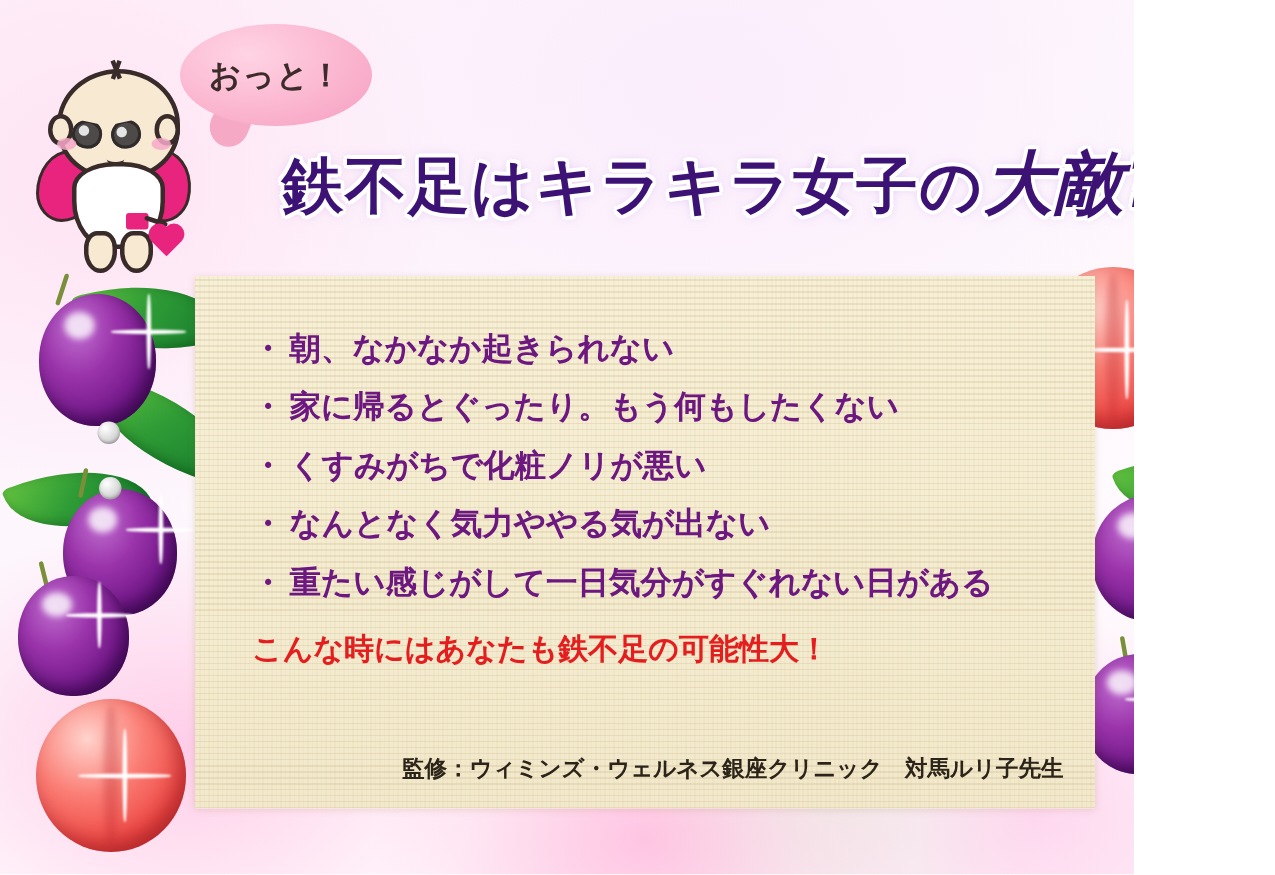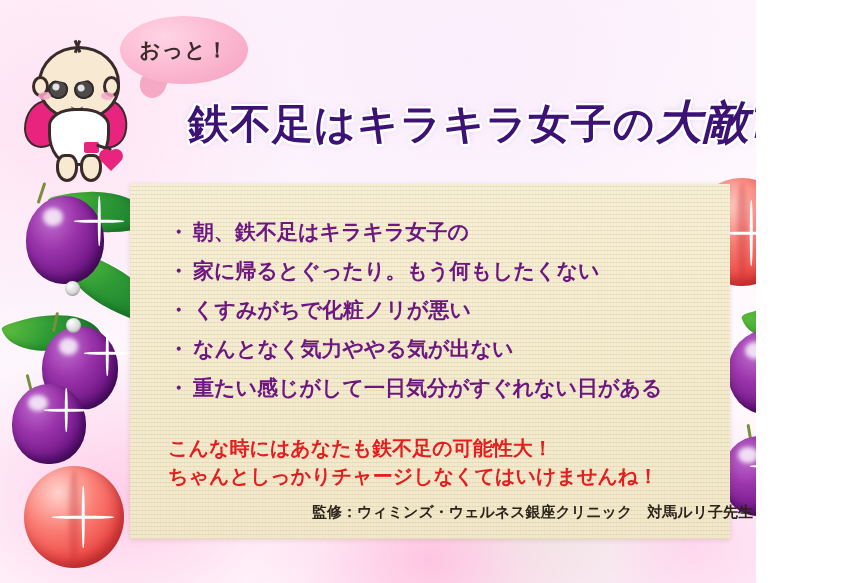--- a/index.html
+++ b/index.html
@@ -84,26 +84,26 @@
     background:radial-gradient(circle at 35% 30%, #ffffff 0%, #d9d9d9 55%, #9d9d9d 100%);
     box-shadow:inset 0 -1px 2px rgba(0,0,0,.22);}
   .hole.h1{left:65px;top:281px;} .hole.h2{left:66px;top:318px;}
 
   
   .list{position:absolute;left:168px;top:222px;width:560px;}
   .bullet{font-size:21px;color:#6d1880;font-weight:700;line-height:1.0;margin-bottom:18px;white-space:nowrap;
     font-family:"DejaVu Sans","Liberation Sans",sans-serif;}
   .bullet .dot{margin-right:4px;}
 
-  .conclusion{position:absolute;left:168px;top:434px;}
+  .conclusion{position:absolute;left:168px;top:418px;text-align:center;}
   .conc-line{font-size:20px;font-weight:700;color:#e41e1e;line-height:1.42;white-space:nowrap;
     font-family:"DejaVu Sans","Liberation Sans",sans-serif;}
 
   .credit{position:absolute;left:268px;top:503px;font-size:15px;font-weight:700;color:#2c2418;white-space:nowrap;
-    font-family:Liberation Serif, serif;margin-left:44px;}
+    font-family:Liberation Serif, serif;}
 
   
   .plum{position:absolute;border-radius:50% 50% 48% 48%;
     background:radial-gradient(ellipse at 33% 26%, #c06fd0 0%, #9b34ab 34%, #74198a 66%, #4a0a60 100%);
     box-shadow:inset -4px -5px 10px rgba(30,0,50,.55);}
   .plum:after{content:"";position:absolute;left:22%;top:14%;width:26%;height:20%;border-radius:50%;
     background:rgba(255,255,255,.78);filter:blur(2px);}
   .stem{position:absolute;width:3px;background:#7a8f3a;border-radius:2px;}
   .leaf{position:absolute;border-radius:6% 92% 6% 92%;
     background:linear-gradient(135deg,#63c33f 0%,#2f9c36 45%,#157a2d 100%);
@@ -187,27 +187,26 @@
   <div class="bubble-tail"></div>
   <div class="bubble">
     <span class="bubble-text">おっと！</span>
   </div>
 
   <div class="title">
     <span>鉄不足はキラキラ女子の</span><span class="em">大敵?!</span>
   </div>
 
   <div class="list">
-    <div class="bullet"><span class="dot">・</span><span>朝、鉄不足はキラキラ女子の</span></div>
+    <div class="bullet"><span class="dot">・</span><span>朝、なかなか起きられない</span></div>
     <div class="bullet"><span class="dot">・</span><span>家に帰るとぐったり。もう何もしたくない</span></div>
     <div class="bullet"><span class="dot">・</span><span>くすみがちで化粧ノリが悪い</span></div>
     <div class="bullet"><span class="dot">・</span><span>なんとなく気力ややる気が出ない</span></div>
     <div class="bullet"><span class="dot">・</span><span>重たい感じがして一日気分がすぐれない日がある</span></div>
   </div>
 
   <div class="conclusion">
     <div class="conc-line">こんな時にはあなたも鉄不足の可能性大！</div>
-    <div class="conc-line">ちゃんとしっかりチャージしなくてはいけませんね！</div>
   </div>
 
   <div class="credit">監修：ウィミンズ・ウェルネス銀座クリニック　対馬ルリ子先生</div>
 
 </div>
 
 </body></html>

